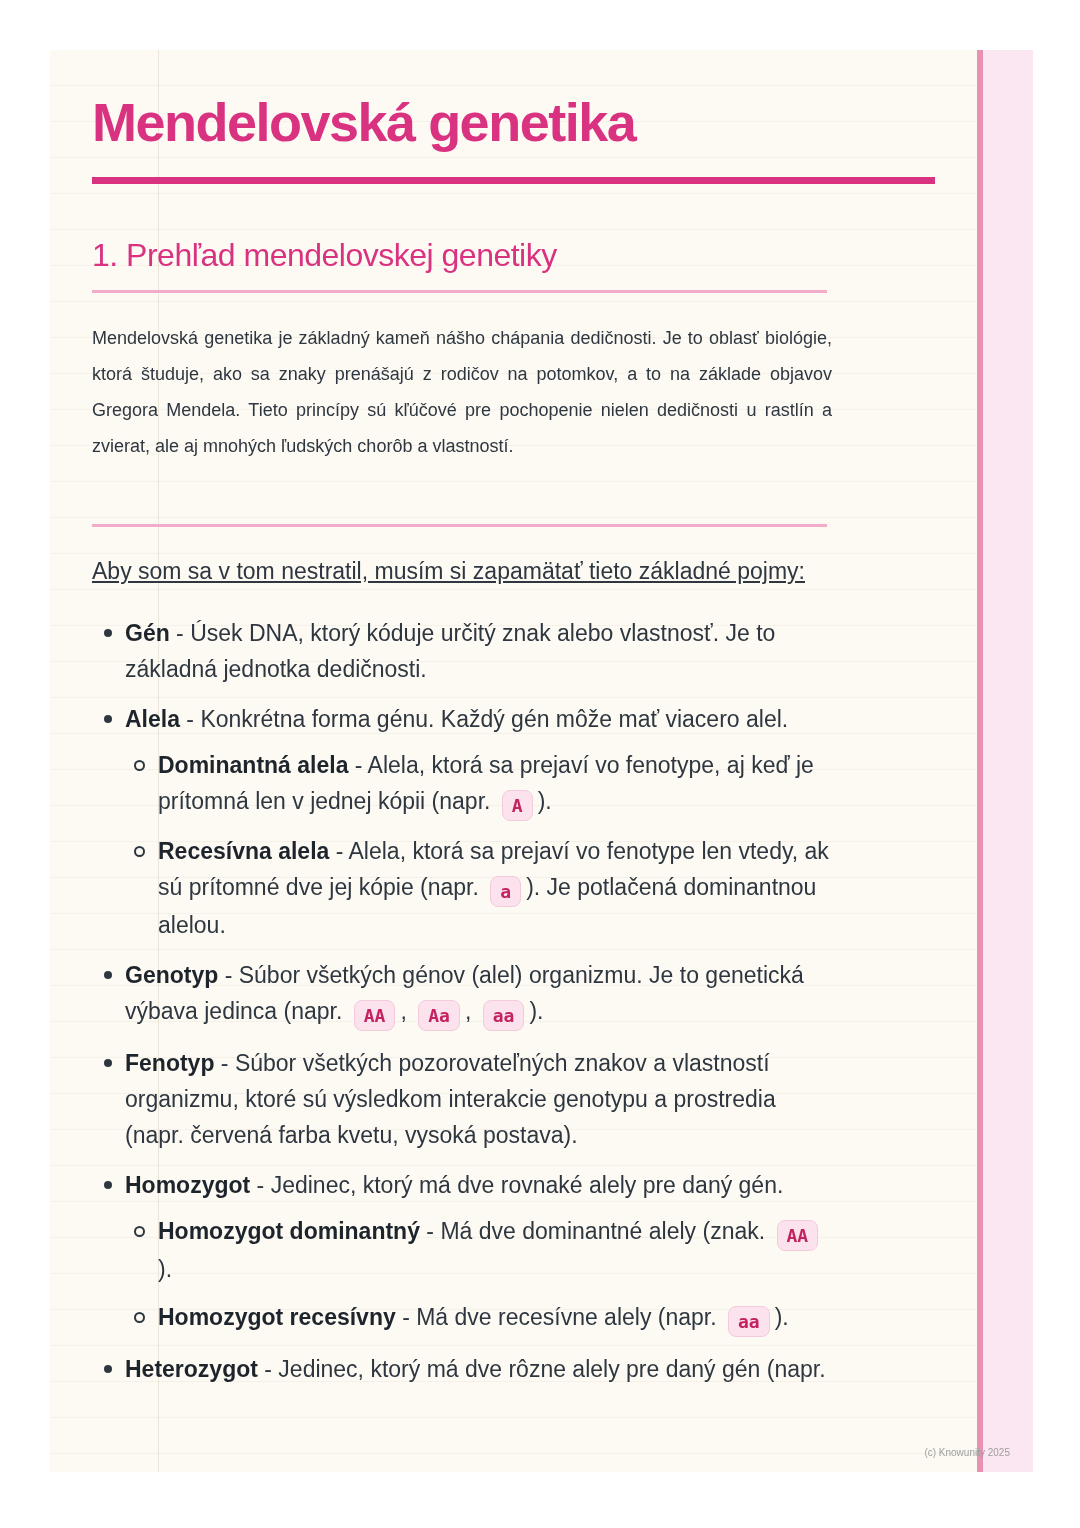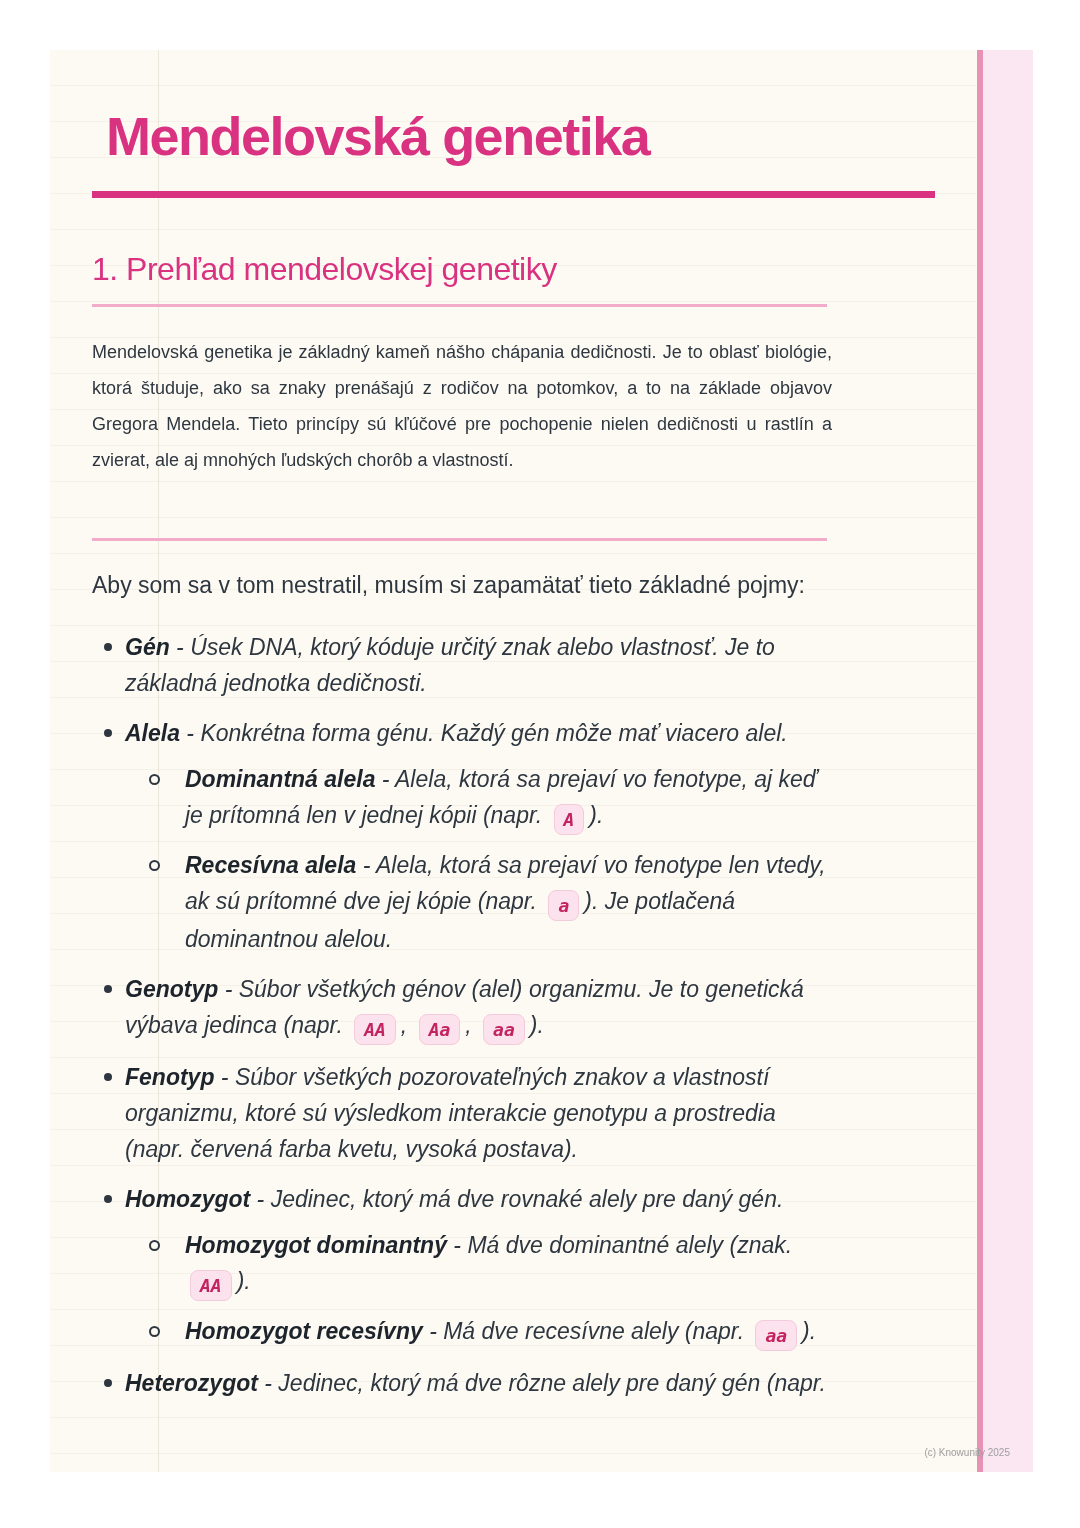--- a/index.html
+++ b/index.html
@@ -28,21 +28,21 @@
     width:50px; height:100%;
     background:#fbe7f1;
     border-left:6px solid #e791b5;
   }
   .content {
     position:relative;
     padding:44px 0 0 42px;
     width:740px;
   }
   h1 {
-    margin:14px;
+    margin:0;
     font-size:54px;
     font-weight:bold;
     letter-spacing:-1.5px;
     color:#d93280;
     line-height:1.05;
   }
   .title-rule {
     width:843px; height:7px;
     background:#d93280;
     margin:26px 0 0 0;
@@ -67,26 +67,26 @@
     font-size:18px;
     line-height:36px;
     color:#2e3740;
     text-align:justify;
   }
   p.intro-text {
     margin:26px 0 0 0;
     font-size:23px;
     line-height:36px;
     color:#2e3740;
+    text-decoration:underline;
   }
   ul.terms {
     list-style:none;
     margin:26px 0 0 0;
     padding:0 0 0 33px;
-    font-style:italic;
   }
   ul.terms > li {
     position:relative;
     margin:0 0 14px 0;
     font-size:23px;
     line-height:36px;
     color:#2e3740;
   }
   ul.terms > li::before {
     content:"";
@@ -96,22 +96,21 @@
     border-radius:50%;
     background:#2e3740;
   }
   ul.sub-list {
     list-style:none;
     margin:10px 0 4px 0;
     padding:0 0 0 33px;
   }
   ul.sub-list > li {
     position:relative;
-    margin:0 0 12px 15px;
-    padding-left:12px;
+    margin:0 0 12px 0;
   }
   ul.sub-list > li::before {
     content:"";
     position:absolute;
     left:-24px; top:13px;
     width:7px; height:7px;
     border-radius:50%;
     background:transparent;
     border:2px solid #2e3740;
   }

